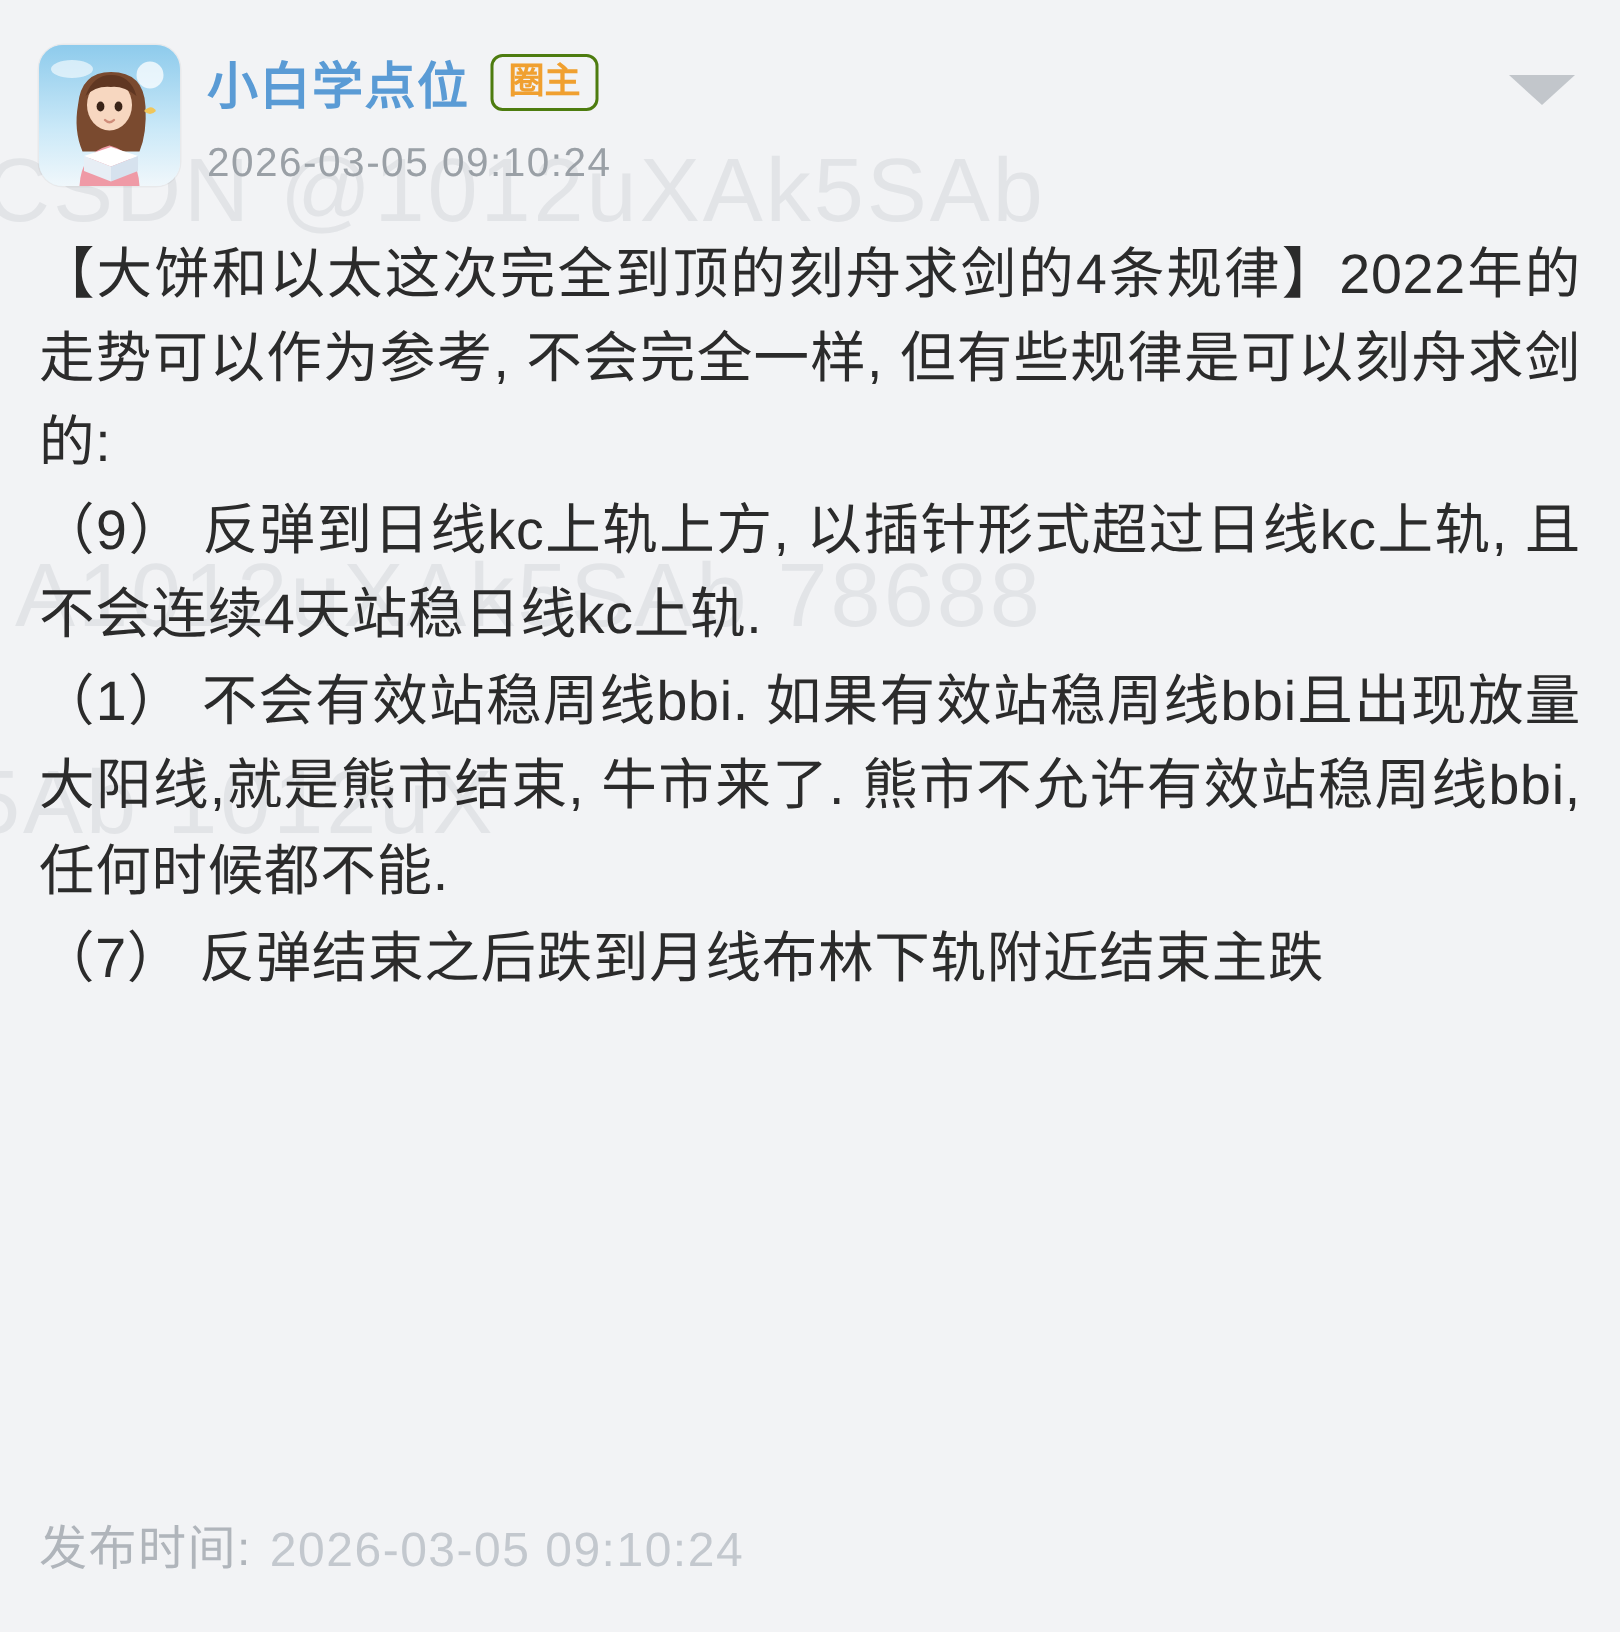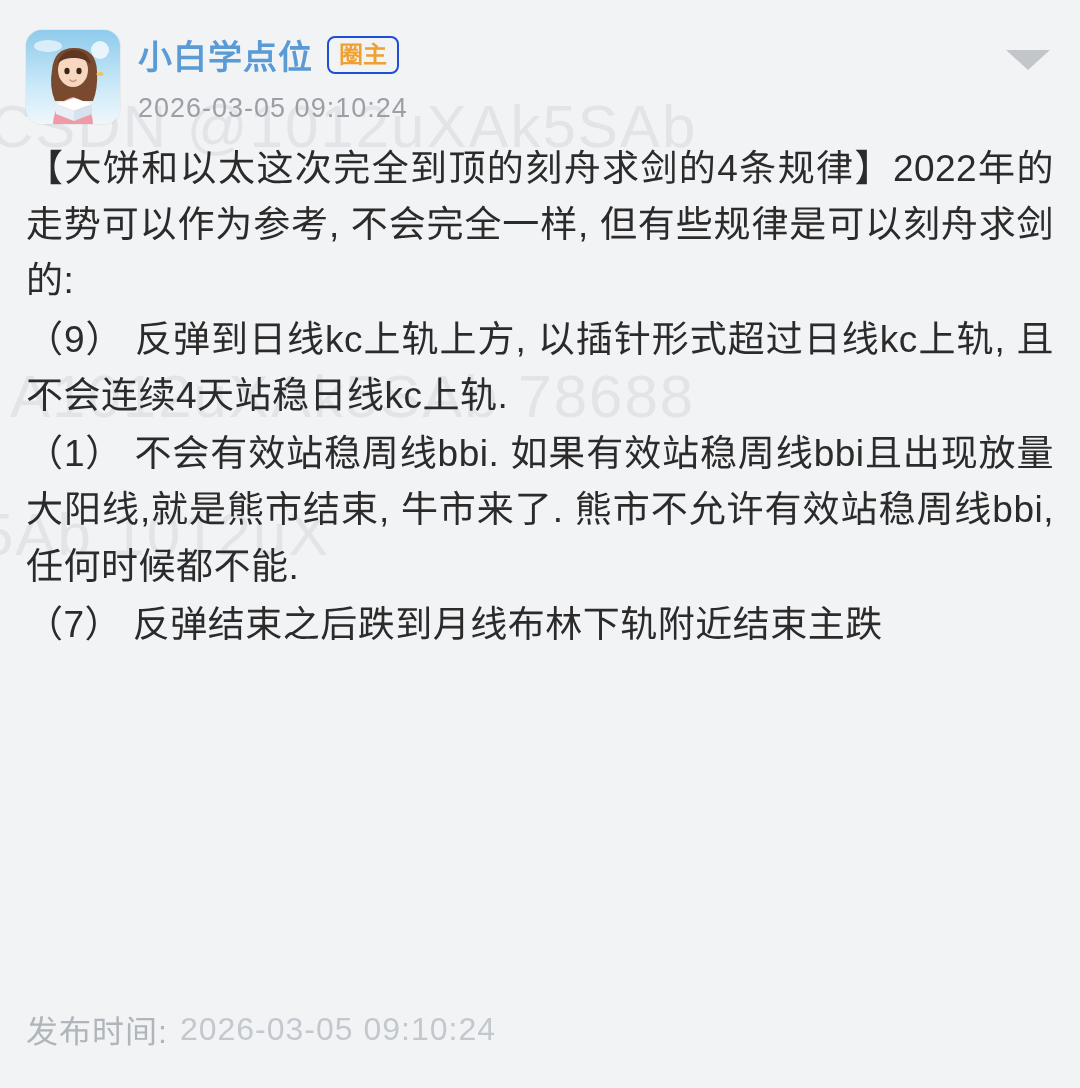--- a/index.html
+++ b/index.html
@@ -75,21 +75,21 @@
     align-items: center;
     gap: 14px;
   }
   .author-name {
     font-size: 34px;
     color: #5a9bd5;
     font-weight: 700;
     letter-spacing: 1px;
   }
   .owner-badge {
-    border: 2px solid #1d4ed8;
+    border: 2px solid #4d7c0f;
     color: #f0a030;
     border-radius: 8px;
     font-size: 24px;
     font-weight: 600;
     padding: 2px 10px;
     line-height: 1.25;
     background: transparent;
   }
   .timestamp {
     font-size: 27px;
@@ -103,41 +103,41 @@
     top: 26px;
     width: 0;
     height: 0;
     border-left: 22px solid transparent;
     border-right: 22px solid transparent;
     border-top: 20px solid #c2c6cb;
     cursor: pointer;
   }
 
   .post-body {
-    margin-top: 17px;
+    margin-top: 31px;
     font-size: 37px;
     line-height: 1.52;
     color: #2b2b2b;
     letter-spacing: 0.5px;
   }
   .post-body p {
     margin: 0 0 2px 0;
     text-align: justify;
   }
   .post-body p.indent {
     text-indent: 0;
     padding-left: 0;
   }
 
   .publish-row {
     position: absolute;
     left: 26px;
     bottom: 36px;
     display: flex;
-    align-items: center;
+    align-items: flex-end;
     gap: 12px;
     font-size: 32px;
     color: #b7bcc2;
     letter-spacing: 1px;
   }
   .publish-label { color: #b0b5bb; }
   .publish-value { color: #c3c8ce; }
 </style>
 </head>
 <body>

